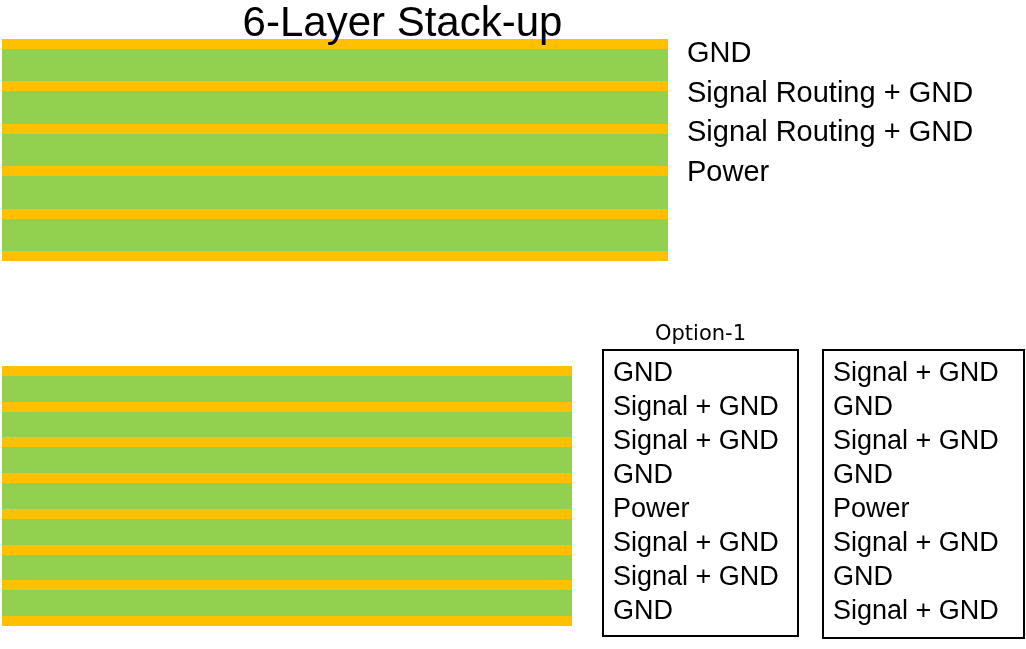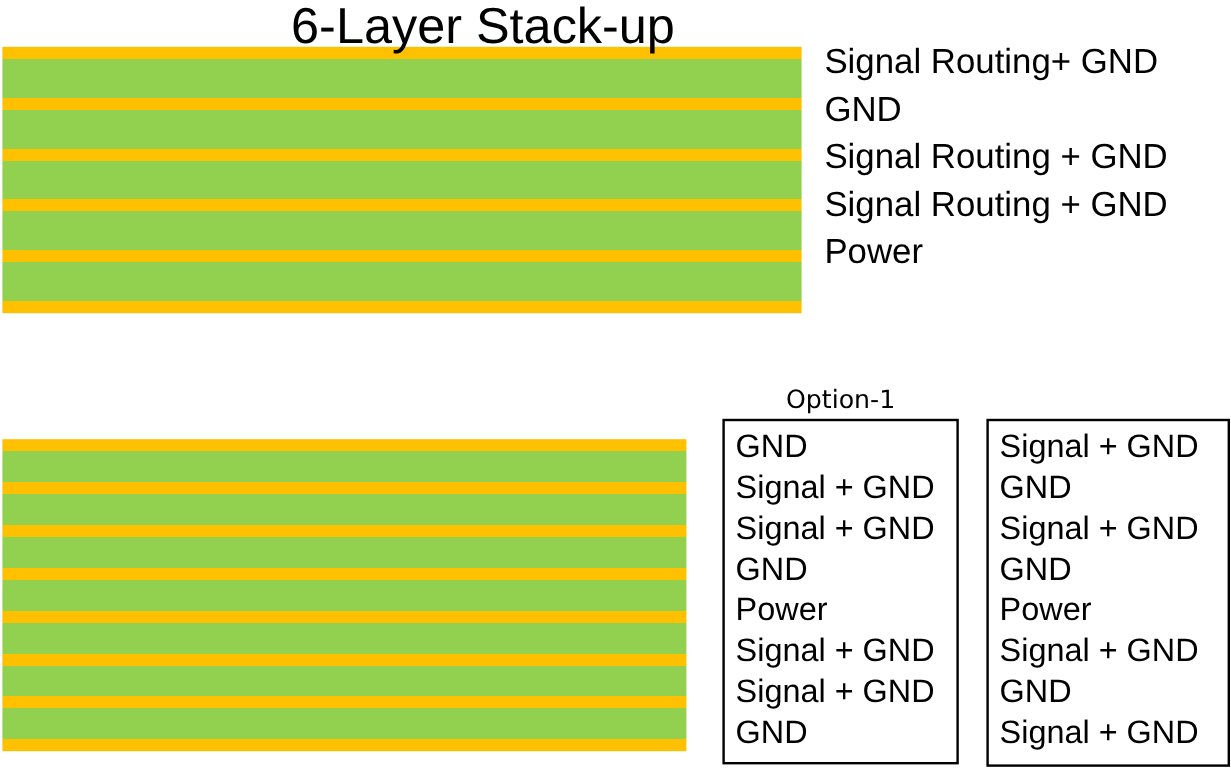--- a/index.html
+++ b/index.html
@@ -107,21 +107,20 @@
 </head>
 <body>
 
 <div class="page">
 
   <div class="title6">6-Layer Stack-up</div>
 
   <div class="board6"></div>
 
   <div class="labels6">
-    <div>Signal Routing+ GND</div>
     <div>GND</div>
     <div>Signal Routing + GND</div>
     <div>Signal Routing + GND</div>
     <div>Power</div>
   </div>
 
 
   <div class="board8"></div>
 
   <div class="opt-header h1">Option-1</div>

